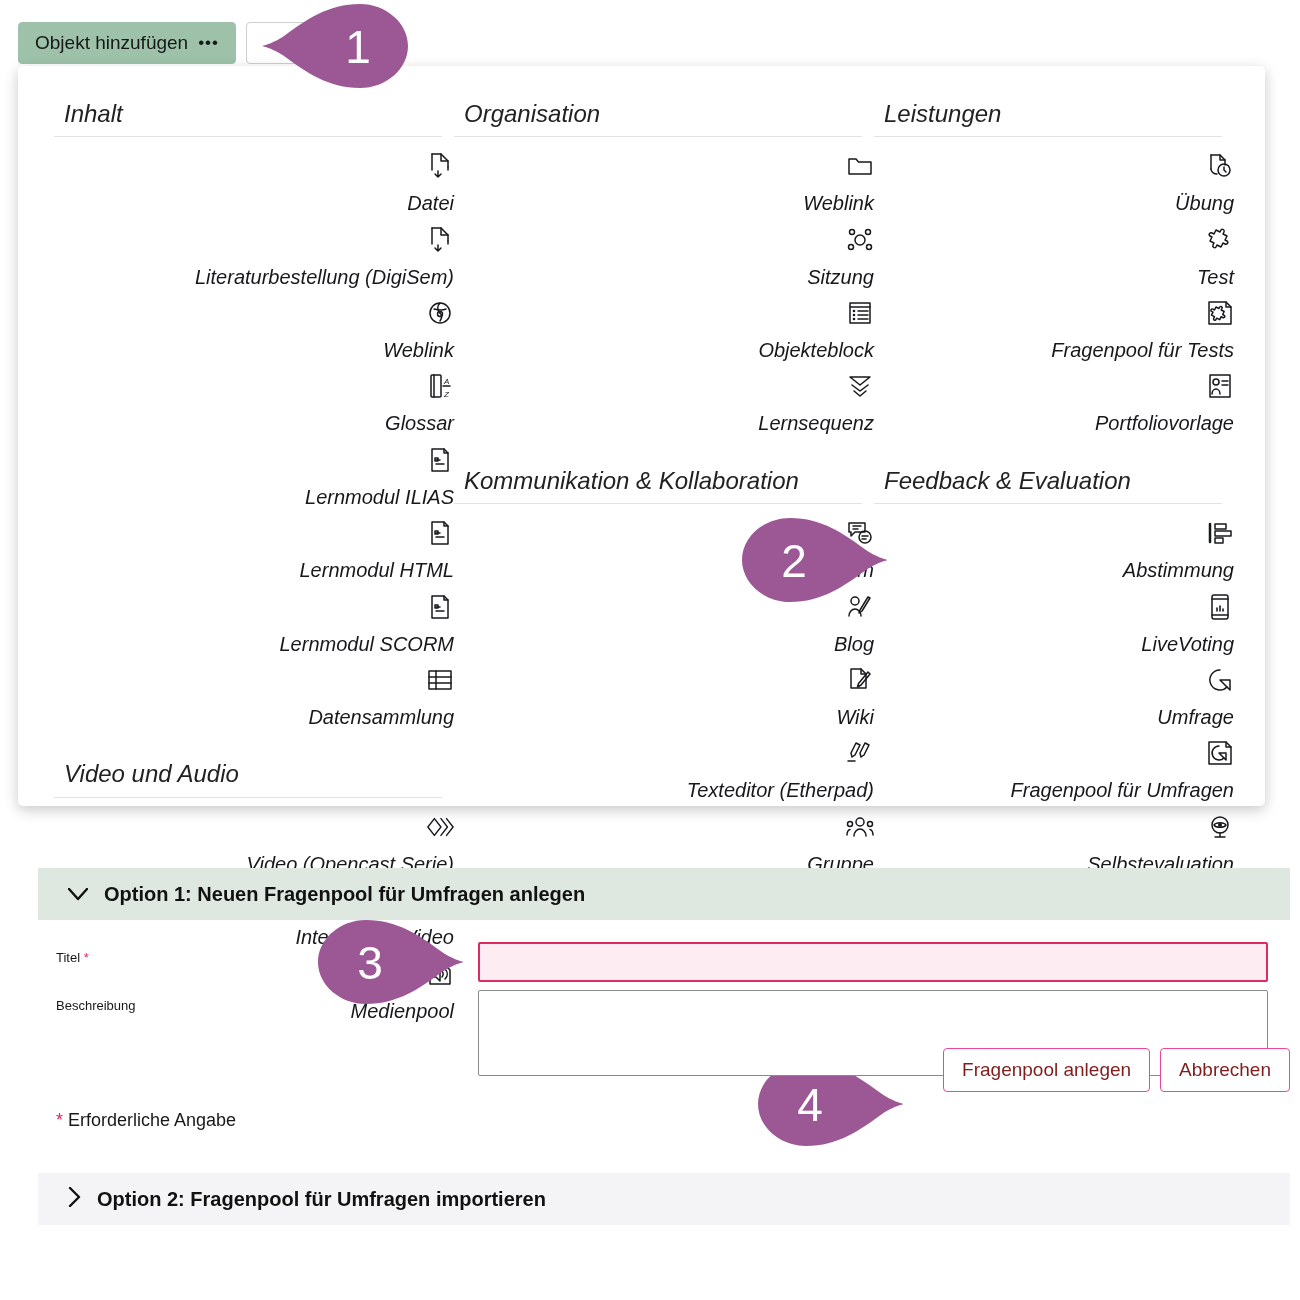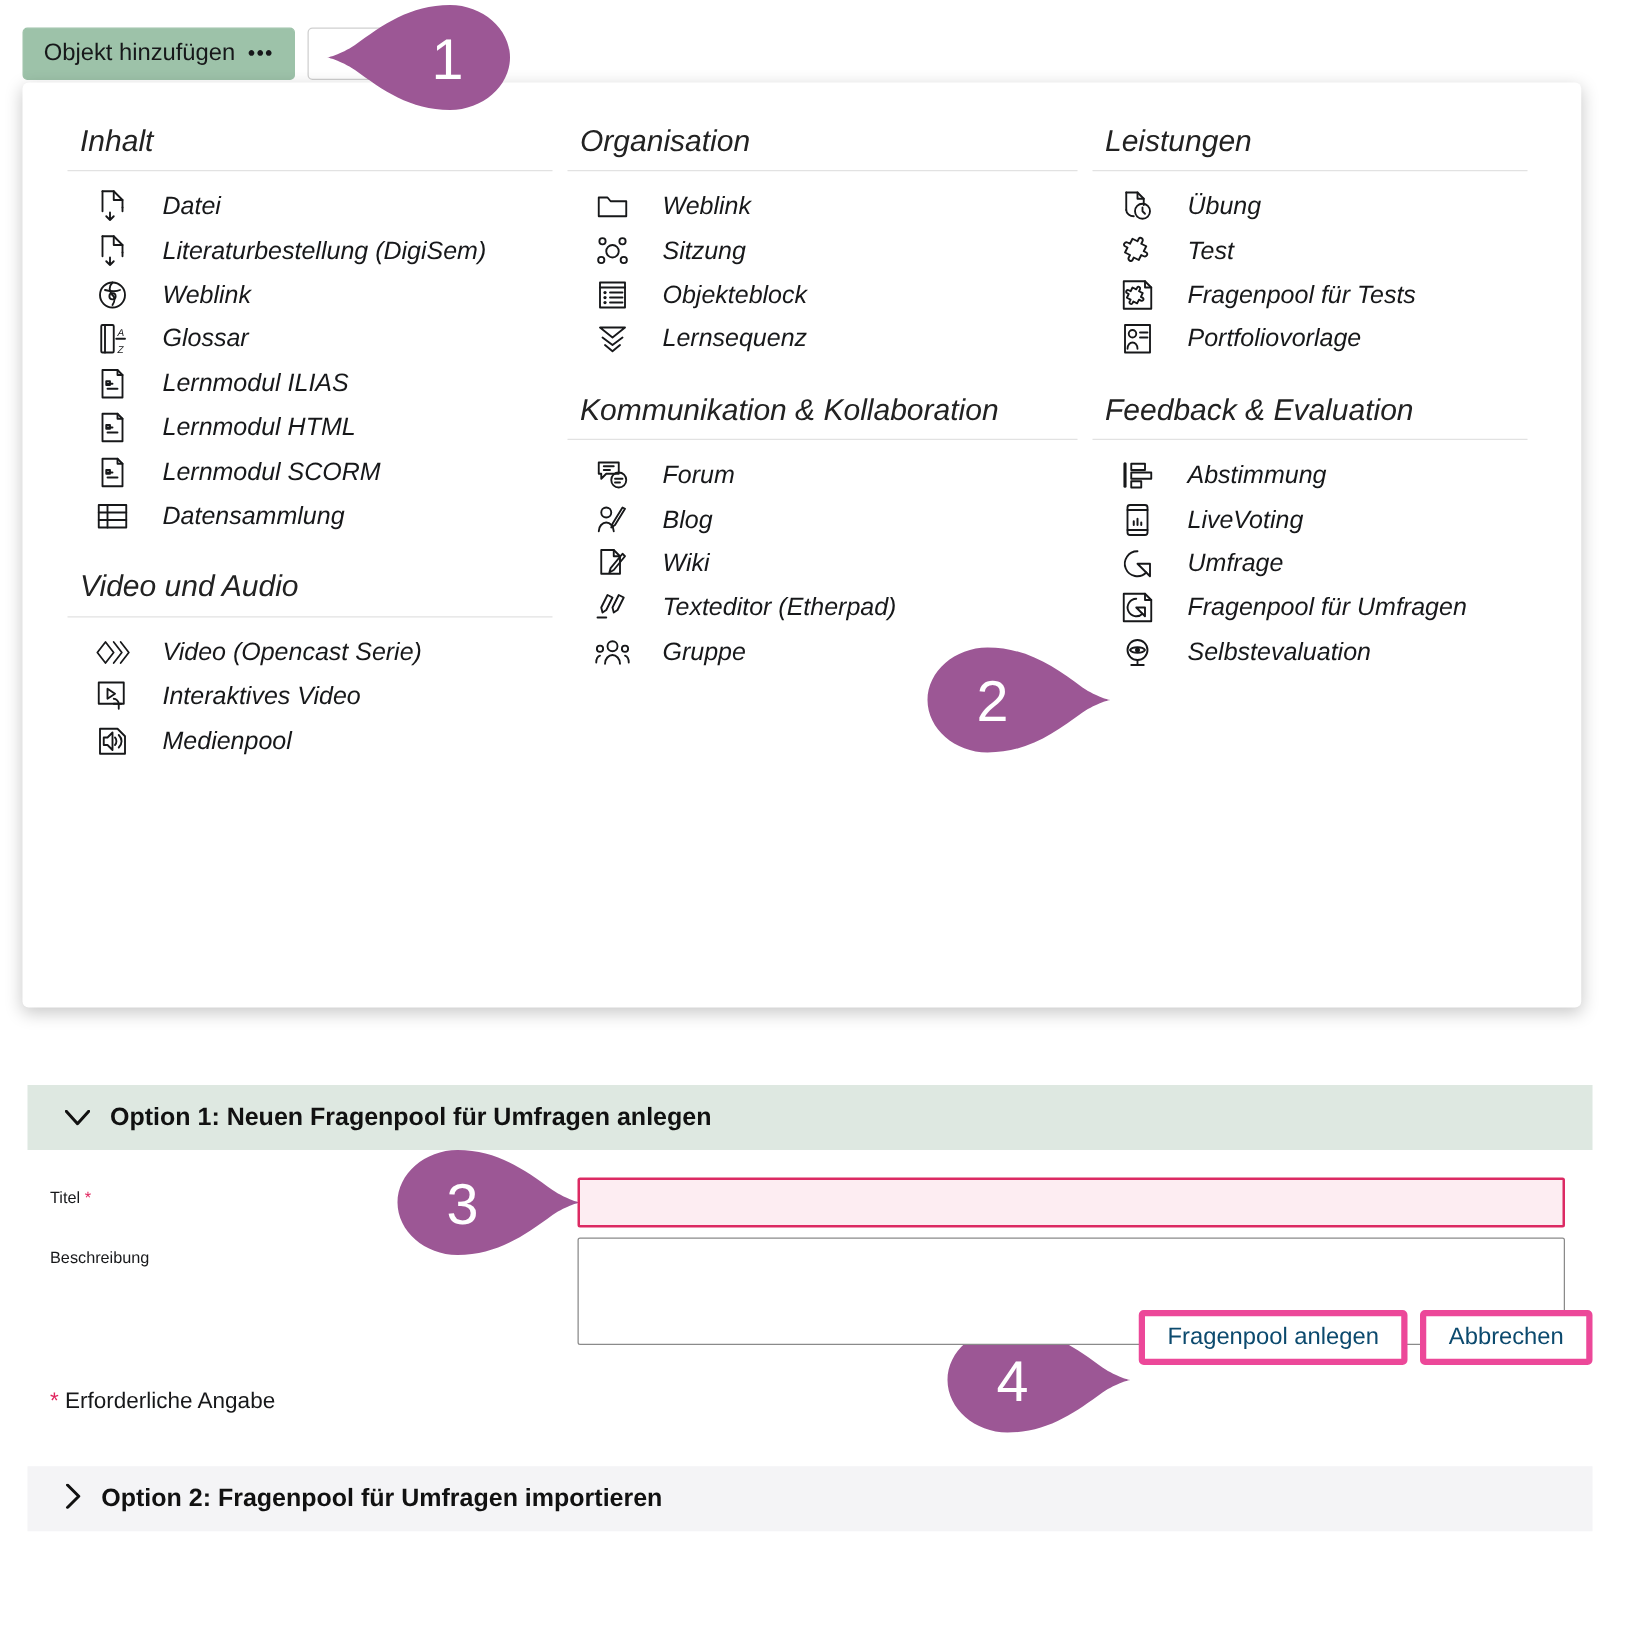--- a/index.html
+++ b/index.html
@@ -41,41 +41,42 @@
   .col3{width:360px;}
 
   .grp-title{
     font-size:24px;font-weight:400;color:#222;line-height:1.18;
     padding:0 0 8px 10px;
   }
   .grp-rule{border-bottom:1px solid #e2e2e2;margin:0 12px 10px 0;}
   .grp{margin-bottom:26px;}
 
   .item{
-    display:flex;align-items:flex-start;gap:26px;
+    display:flex;align-items:flex-end;gap:9px;
     padding:4px 0 4px 22px;font-size:20px;color:#17181a;line-height:1.32;
     cursor:pointer;
+    flex-direction:column;
   }
   .item .lbl{padding-top:1px;}
   .ico{
     flex:0 0 28px;width:28px;height:26px;display:flex;align-items:center;
     justify-content:center;color:#17181a;margin-top:1px;
   }
   .ico svg{display:block;}
 
   
   .pin{position:absolute;pointer-events:none;}
   .pin svg{display:block;overflow:visible;}
   .pin .num{
     font-family:"Liberation Sans","DejaVu Sans",sans-serif;
     font-size:46px;fill:#ffffff;font-weight:400;
   }
 
   
-  #form-wrap{position:absolute;left:22px;top:868px;width:1252px;}
+  #form-wrap{position:absolute;left:38px;top:868px;width:1252px;}
   .acc-head{
     background:#dee8e1;height:52px;display:flex;align-items:center;
     padding-left:30px;gap:16px;font-size:20px;font-weight:700;color:#111;
     box-sizing:border-box;cursor:pointer;
   }
   .acc-head.grey{background:#f4f4f6;}
   .chev{font-size:22px;font-weight:700;line-height:1;display:inline-block;}
 
   .form-body{padding:22px 0 18px 0;position:relative;}
   .f-row{display:flex;align-items:flex-start;margin-bottom:8px;}
@@ -87,22 +88,22 @@
     font-family:inherit;outline:none;
   }
   .f-textarea{
     width:790px;height:86px;background:#ffffff;border:1px solid #8a8a8a;
     border-radius:2px;box-sizing:border-box;font-size:19px;padding:6px 8px;
     font-family:inherit;resize:vertical;outline:none;
   }
   .f-note{font-size:18px;color:#17181a;padding-left:18px;margin-top:18px;}
   .btn-row{display:flex;gap:10px;justify-content:flex-end;margin-top:-36px;}
   .btn-form{
-    background:#fff;border:5px solid #ec4899;border-radius:4px;height:44px;
-    padding:0 18px;font-size:19px;color:#0c4a6e;cursor:pointer;
+    background:#fff;border:1px solid #ec4899;border-radius:4px;height:44px;
+    padding:0 18px;font-size:19px;color:#7f1d1d;cursor:pointer;
     display:flex;align-items:center;font-family:inherit;box-sizing:border-box;
   }
   .spacer{height:24px;}
 </style>
 </head>
 <body>
 
 <div id="toolbar">
   <div class="btn-green">
     <span>Objekt hinzufügen</span>

